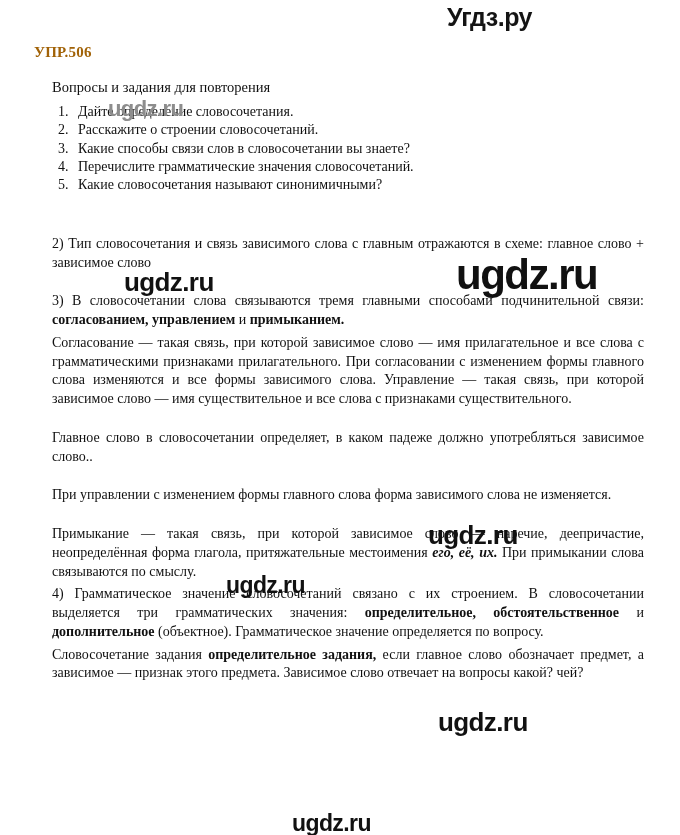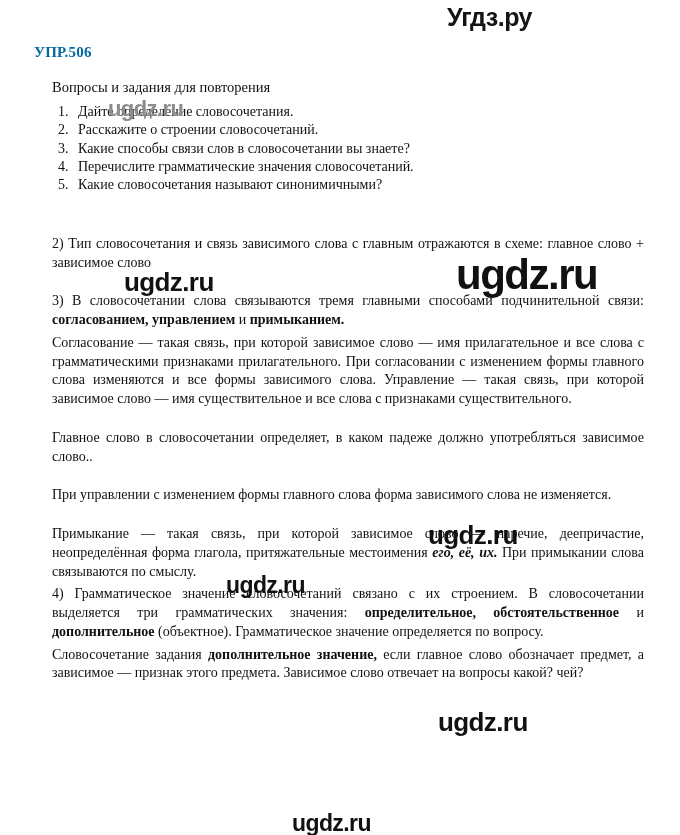--- a/index.html
+++ b/index.html
@@ -38,21 +38,21 @@
 
   
   .exercise-no {
     position: absolute;
     top: 44px;
     left: 34px;
     font-family: "Liberation Serif", "DejaVu Serif", serif;
     font-weight: bold;
     font-size: 15px;
     letter-spacing: 0.2px;
-    color: #0369a1;
+    color: #a16207;
     z-index: 4;
   }
 
   
   .content {
     position: absolute;
     top: 78px;
     left: 52px;
     width: 592px;
     z-index: 4;
@@ -176,21 +176,21 @@
       <p class="para tight">Согласование — такая связь, при которой зависимое слово — имя прилагательное и все слова с грамматическими признаками прилагательного. При согласовании с изменением формы главного слова изменяются и все формы зависимого слова. Управление — такая связь, при которой зависимое слово — имя существительное и все слова с признаками существительного.</p>
 
       <p class="para gap-sm">Главное слово в словосочетании определяет, в каком падеже должно употребляться зависимое слово..</p>
 
       <p class="para gap-sm">При управлении с изменением формы главного слова форма зависимого слова не изменяется.</p>
 
       <p class="para gap-sm"><span>Примыкание — такая связь, при которой зависимое слово — наречие, деепричастие, неопределённая форма глагола, притяжательные местоимения </span><i class="bi">его, её, их.</i><span> При примыкании слова связываются по смыслу.</span></p>
 
       <p class="para tight"><span>4) Грамматическое значение словосочетаний связано с их строением. В словосочетании выделяется три грамматических значения: </span><b>определительное, обстоятельственное</b><span> и </span><b>дополнительное</b><span> (объектное). Грамматическое значение определяется по вопросу.</span></p>
 
-      <p class="para tight"><span>Словосочетание задания </span><b>дополнительное значение,</b><span> если главное слово обозначает предмет, а зависимое — признак этого предмета. Зависимое слово отвечает на вопросы какой? чей?</span></p>
+      <p class="para tight"><span>Словосочетание задания </span><b>определительное задания,</b><span> если главное слово обозначает предмет, а зависимое — признак этого предмета. Зависимое слово отвечает на вопросы какой? чей?</span></p>
 
     </div>
   </div>
 
   <div class="wm wm-grey wm-1">ugdz.ru</div>
   <div class="wm wm-dark wm-2">ugdz.ru</div>
   <div class="wm wm-dark wm-3">ugdz.ru</div>
   <div class="wm wm-dark wm-4">ugdz.ru</div>
   <div class="wm wm-dark wm-5">ugdz.ru</div>
   <div class="wm wm-dark wm-6">ugdz.ru</div>

